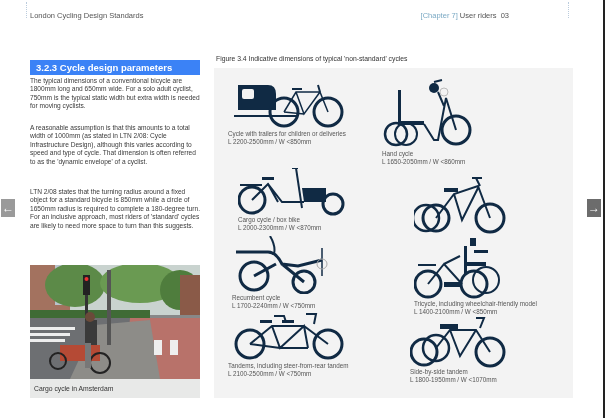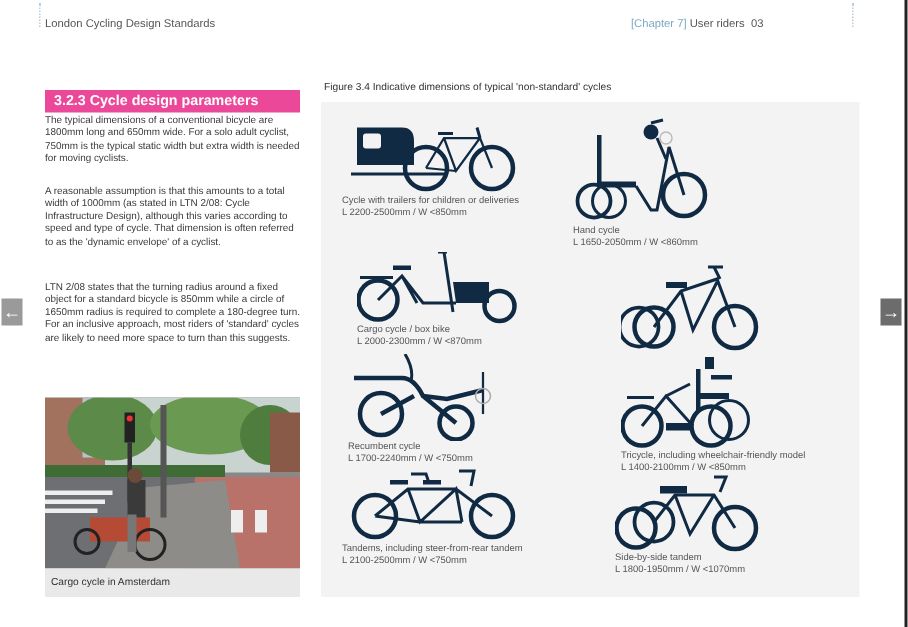--- a/index.html
+++ b/index.html
@@ -4,21 +4,21 @@
 <style>
   html,body{margin:0;padding:0;}
   body{width:605px;height:418px;position:relative;overflow:hidden;background:#fff;font-family:"Liberation Sans",sans-serif;color:#444;}
   .page{position:absolute;left:0;top:0;width:547px;height:418px;background:#fff;}
   .edge{position:absolute;right:0;top:0;width:2px;height:418px;background:#222;}
   .hdr-rule-l{position:absolute;left:26px;top:2px;width:1px;height:16px;border-left:1px dotted #bcd;}
   .hdr-rule-r{position:absolute;left:568px;top:2px;width:1px;height:16px;border-left:1px dotted #bcd;}
   .hdr-left{position:absolute;left:30px;top:11px;font-size:7.5px;color:#555;}
   .hdr-right{position:absolute;right:38px;top:11px;font-size:7.5px;color:#555;}
   .hdr-right .chap{color:#7aa9c4;}
-  .sec-title{position:absolute;left:30px;top:60px;width:170px;height:15px;background:#ec4899;color:#fff;font-size:9.5px;font-weight:bold;line-height:15px;padding-left:6px;box-sizing:border-box;}
+  .sec-title{position:absolute;left:30px;top:60px;width:170px;height:15px;background:#3b82f6;color:#fff;font-size:9.5px;font-weight:bold;line-height:15px;padding-left:6px;box-sizing:border-box;}
   .body-text{position:absolute;left:30px;width:172px;font-size:6.6px;line-height:8.4px;color:#3a3a3a;}
   .p1{top:77px;} .p2{top:124px;} .p3{top:188px;}
   .photo{position:absolute;left:30px;top:265px;width:170px;height:114px;overflow:hidden;background:#888;}
   .caption-box{position:absolute;left:30px;top:379px;width:170px;height:19px;background:#e8e9e8;font-size:6.8px;line-height:19px;padding-left:4px;box-sizing:border-box;color:#333;}
   .fig-title{position:absolute;left:216px;top:55px;font-size:6.8px;color:#333;}
   .fig-panel{position:absolute;left:214px;top:68px;width:359px;height:330px;background:#f3f3f3;}
   .item{position:absolute;}
   .item svg{display:block;}
   .lbl{font-size:6.3px;line-height:7.6px;color:#555;white-space:nowrap;}
   .nav{position:absolute;width:14px;height:18px;background:#6c6c6c;color:#fff;font-size:12px;line-height:18px;text-align:center;}

